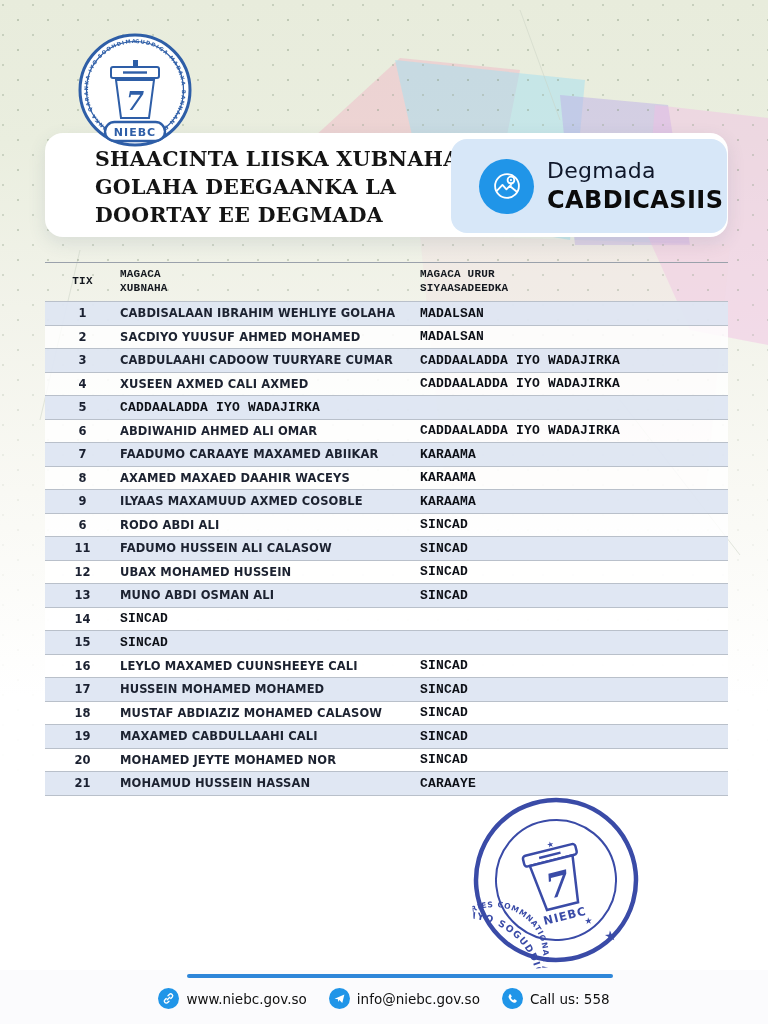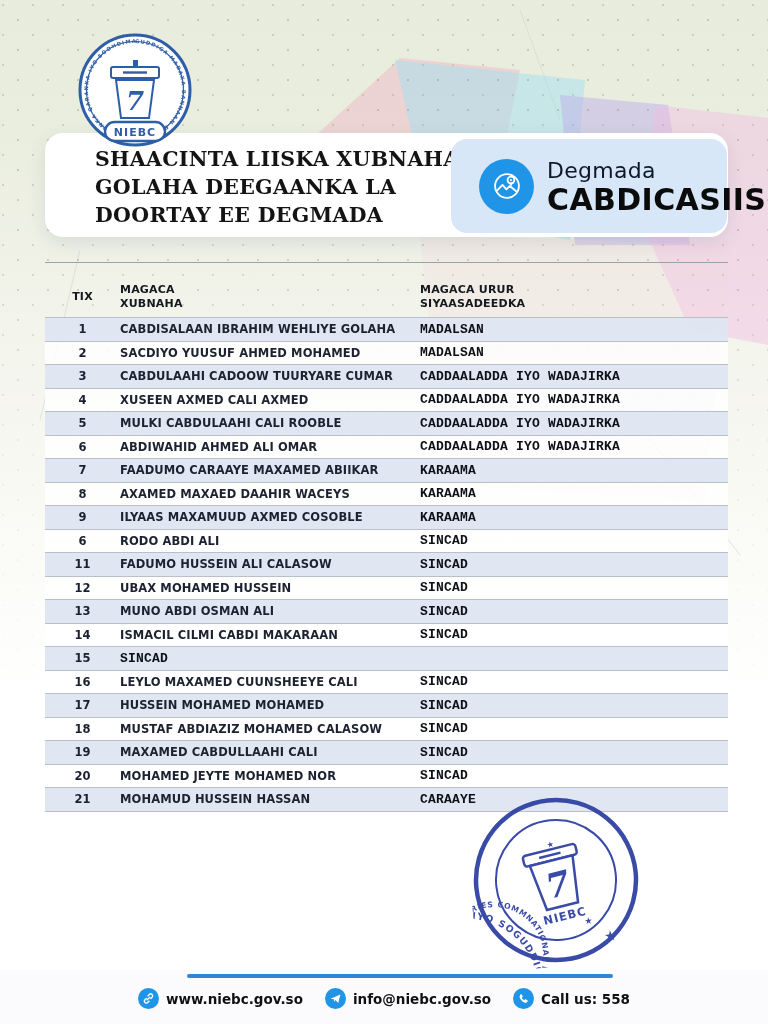--- a/index.html
+++ b/index.html
@@ -16,40 +16,40 @@
   .header-card{position:absolute;left:45px;top:133px;width:683px;height:104px;background:#ffffff;border-radius:18px;
     box-shadow:0 6px 18px rgba(60,80,110,.12);z-index:2;}
   .title{position:absolute;left:50px;top:12px;font-family:"DejaVu Serif","Liberation Serif",serif;
     font-weight:bold;font-size:20.5px;line-height:28px;color:#141414;letter-spacing:.3px;}
   .pill{position:absolute;right:1px;top:6px;width:276px;height:94px;background:#d7e7f8;border-radius:16px;
     display:flex;align-items:center;}
   .pill-icon{width:55px;height:55px;border-radius:50%;background:#2095e8;margin-left:28px;flex:0 0 auto;
     display:flex;align-items:center;justify-content:center;}
   .pill-text{margin-left:13px;}
   .degmada{font-size:22px;color:#0f172a;line-height:28px;letter-spacing:.3px;}
-  .district{font-size:30px;font-weight:bold;color:#0b0b0b;line-height:30px;letter-spacing:.4px;}
+  .district{font-size:24px;font-weight:bold;color:#0b0b0b;line-height:30px;letter-spacing:.4px;}
   .table{position:absolute;left:45px;top:262px;width:683px;z-index:2;}
-  .thead{display:grid;grid-template-columns:75px 300px 308px;border-top:1.5px solid #9aa1ab;padding:20px 0 6px;}
+  .thead{display:grid;grid-template-columns:75px 300px 308px;border-top:1.5px solid #9aa1ab;padding:4px 0 6px;font-family:Liberation Mono, monospace;}
   .th{font-size:11px;font-weight:bold;color:#14181f;line-height:14px;letter-spacing:.2px;}
   .th-tix{display:flex;align-items:center;justify-content:center;}
   .th span{display:block;}
   .tbody{border-bottom:1px solid #b9c0ca;}
   .trow{display:grid;grid-template-columns:75px 300px 308px;height:22.5px;align-items:center;
     border-top:1px solid #b9c0ca;background:rgba(255,255,255,.82);}
   .trow:nth-child(odd){background:rgba(222,230,242,.95);}
   .c-tix{text-align:center;font-weight:bold;font-size:11.5px;color:#1a2030;}
   .c-name{font-weight:bold;font-size:11.5px;color:#1c2230;letter-spacing:.1px;white-space:nowrap;}
   .c-party{font-weight:bold;font-size:13px;color:#0d1017;letter-spacing:.2px;white-space:nowrap;font-family:Liberation Mono, monospace;}
   .stamp{position:absolute;left:470px;top:794px;z-index:5;opacity:.92;transform:rotate(-6deg);}
   .st-ring-text{font-size:9.4px;font-weight:bold;letter-spacing:1.25px;fill:#2a3ca0;}
   .st-ring-text2{font-size:7.7px;font-weight:bold;letter-spacing:.7px;fill:#2a3ca0;}
   .footer{position:absolute;left:0;top:970px;width:768px;height:54px;background:#fbfbfd;z-index:6;}
   .footer-line{position:absolute;left:187px;top:4px;width:426px;height:4px;border-radius:3px;background:#2e86d9;}
   .footer-items{display:flex;justify-content:center;align-items:center;gap:22px;padding-top:18px;}
-  .f-item{display:flex;align-items:center;gap:7px;font-size:13.5px;font-weight:bold;color:#101010;}
+  .f-item{display:flex;align-items:center;gap:7px;font-size:13.5px;font-weight:normal;color:#101010;}
   .f-ic{width:21px;height:21px;border-radius:50%;background:#2095e8;display:flex;align-items:center;justify-content:center;flex:0 0 auto;}
 </style>
 </head>
 <body>
 
 <div class="page">
 
   <svg class="bg-map" width="768" height="560">
     <polygon points="300,150 400,58 520,70 500,170 380,205" fill="#efb9c8" opacity="0.5"></polygon>
     <polygon points="395,60 585,80 570,240 430,215" fill="#a9e0ef" opacity="0.55"></polygon>
@@ -135,21 +135,20 @@
   </div>
 
   <div class="trow">
     <div class="c-tix">4</div>
     <div class="c-name">XUSEEN AXMED CALI AXMED</div>
     <div class="c-party">CADDAALADDA IYO WADAJIRKA</div>
   </div>
 
   <div class="trow">
     <div class="c-tix">5</div>
-    <div class="c-name">MULKI CABDULAAHI CALI ROOBLE</div>
     <div class="c-party">CADDAALADDA IYO WADAJIRKA</div>
   </div>
 
   <div class="trow">
     <div class="c-tix">6</div>
     <div class="c-name">ABDIWAHID AHMED ALI OMAR</div>
     <div class="c-party">CADDAALADDA IYO WADAJIRKA</div>
   </div>
 
   <div class="trow">
@@ -189,21 +188,20 @@
   </div>
 
   <div class="trow">
     <div class="c-tix">13</div>
     <div class="c-name">MUNO ABDI OSMAN ALI</div>
     <div class="c-party">SINCAD</div>
   </div>
 
   <div class="trow">
     <div class="c-tix">14</div>
-    <div class="c-name">ISMACIL CILMI CABDI MAKARAAN</div>
     <div class="c-party">SINCAD</div>
   </div>
 
   <div class="trow">
     <div class="c-tix">15</div>
     <div class="c-party">SINCAD</div>
   </div>
 
   <div class="trow">
     <div class="c-tix">16</div>

